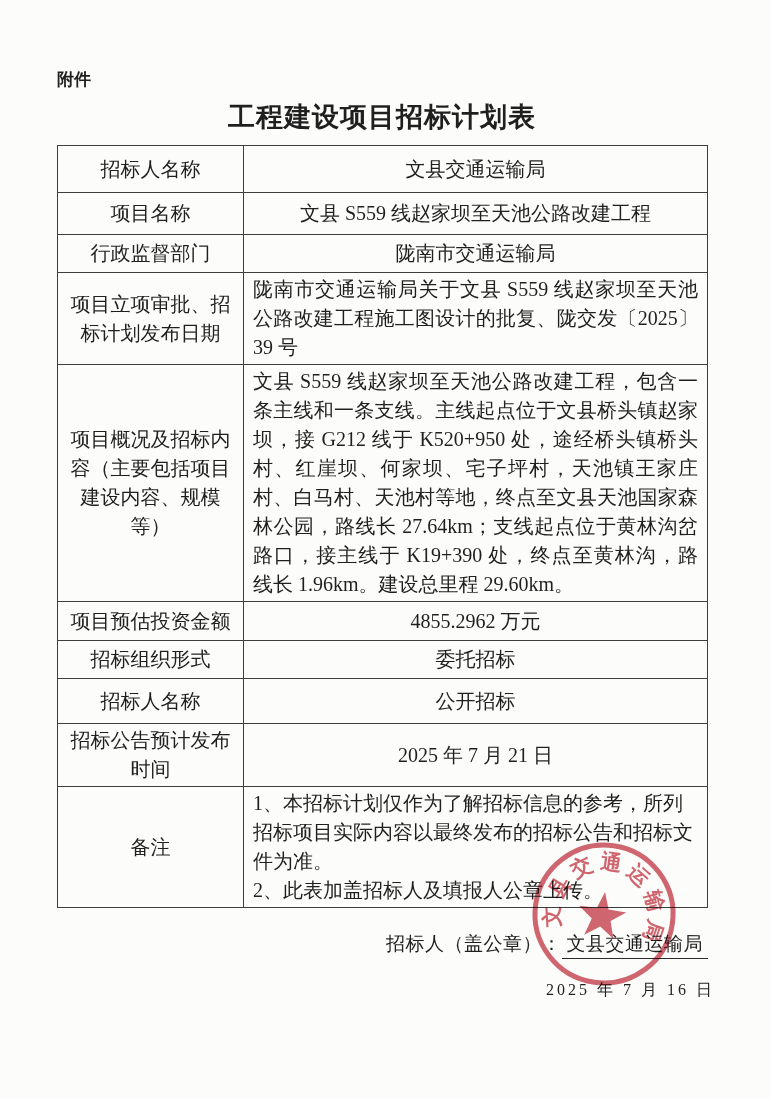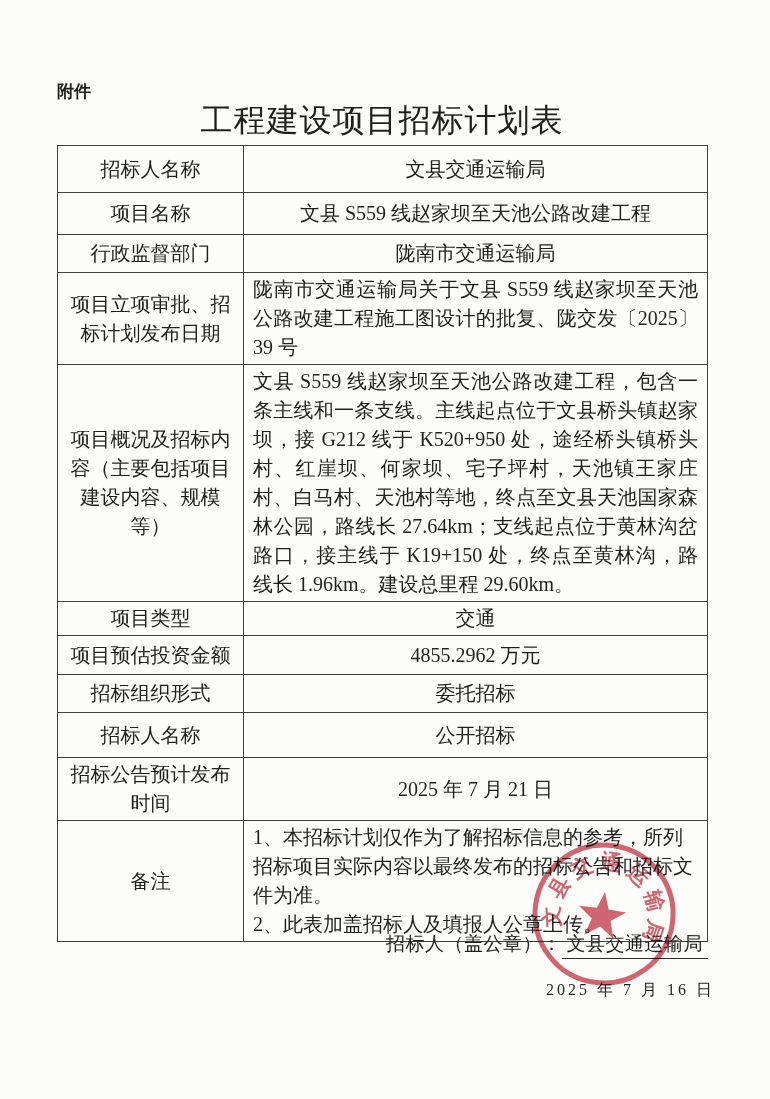--- a/index.html
+++ b/index.html
@@ -2,24 +2,24 @@
 <html style="--seal: #c94a55;"><head>
 <meta charset="utf-8">
 <style>
   :root { --seal:#c94a55; --ink:#1f1f1f; --line:#3e3e3e; }
   * { margin:0; padding:0; box-sizing:border-box; }
   body { background:#e8e8e8; font-family:"Liberation Serif","DejaVu Serif",serif; }
   .page {
     position:relative; width:770px; height:1099px; margin:0 auto;
     background:#fcfcfa; color:var(--ink); overflow:hidden;
   }
-  .attachment { position:absolute; left:57px; top:80px; font-size:17px; font-weight:bold; }
+  .attachment { position:absolute; left:57px; top:68px; font-size:17px; font-weight:bold; }
   .doc-title {
     position:absolute; left:57px; top:99px; width:650px; text-align:center;
-    font-size:32px; font-weight:normal; letter-spacing:1px;
+    font-size:27px; font-weight:bold; letter-spacing:1px;
   }
   table.form {
     position:absolute; left:57px; top:145px; width:650px;
     border-collapse:collapse; table-layout:fixed;
   }
   table.form col.c-label { width:186px; }
   table.form col.c-value { width:464px; }
   table.form td {
     border:1px solid var(--line); font-size:20px; vertical-align:middle;
     padding:2px 9px; line-height:1.45; overflow:hidden;
@@ -81,25 +81,21 @@
       <tr class="r2">
         <td class="lbl">行政监督部门</td>
         <td class="v-center">陇南市交通运输局</td>
       </tr>
       <tr class="r3">
         <td class="lbl lbl-small">项目立项审批、招标计划发布日期</td>
         <td class="v-approval">陇南市交通运输局关于文县 S559 线赵家坝至天池公路改建工程施工图设计的批复、陇交发〔2025〕39 号</td>
       </tr>
       <tr class="r4">
         <td class="lbl lbl-small">项目概况及招标内容（主要包括项目建设内容、规模等）</td>
-        <td class="v-overview">文县 S559 线赵家坝至天池公路改建工程，包含一条主线和一条支线。主线起点位于文县桥头镇赵家坝，接 G212 线于 K520+950 处，途经桥头镇桥头村、红崖坝、何家坝、宅子坪村，天池镇王家庄村、白马村、天池村等地，终点至文县天池国家森林公园，路线长 27.64km；支线起点位于黄林沟岔路口，接主线于 K19+150 处，终点至黄林沟，路线长 1.96km。建设总里程 29.60km。</td>
-      </tr>
-      <tr class="r5">
-        <td class="lbl">项目类型</td>
-        <td class="v-center">交通</td>
+        <td class="v-overview">文县 S559 线赵家坝至天池公路改建工程，包含一条主线和一条支线。主线起点位于文县桥头镇赵家坝，接 G212 线于 K520+950 处，途经桥头镇桥头村、红崖坝、何家坝、宅子坪村，天池镇王家庄村、白马村、天池村等地，终点至文县天池国家森林公园，路线长 27.64km；支线起点位于黄林沟岔路口，接主线于 K19+390 处，终点至黄林沟，路线长 1.96km。建设总里程 29.60km。</td>
       </tr>
       <tr class="r6">
         <td class="lbl">项目预估投资金额</td>
         <td class="v-center">4855.2962 万元</td>
       </tr>
       <tr class="r7">
         <td class="lbl">招标组织形式</td>
         <td class="v-center">委托招标</td>
       </tr>
       <tr class="r8">

